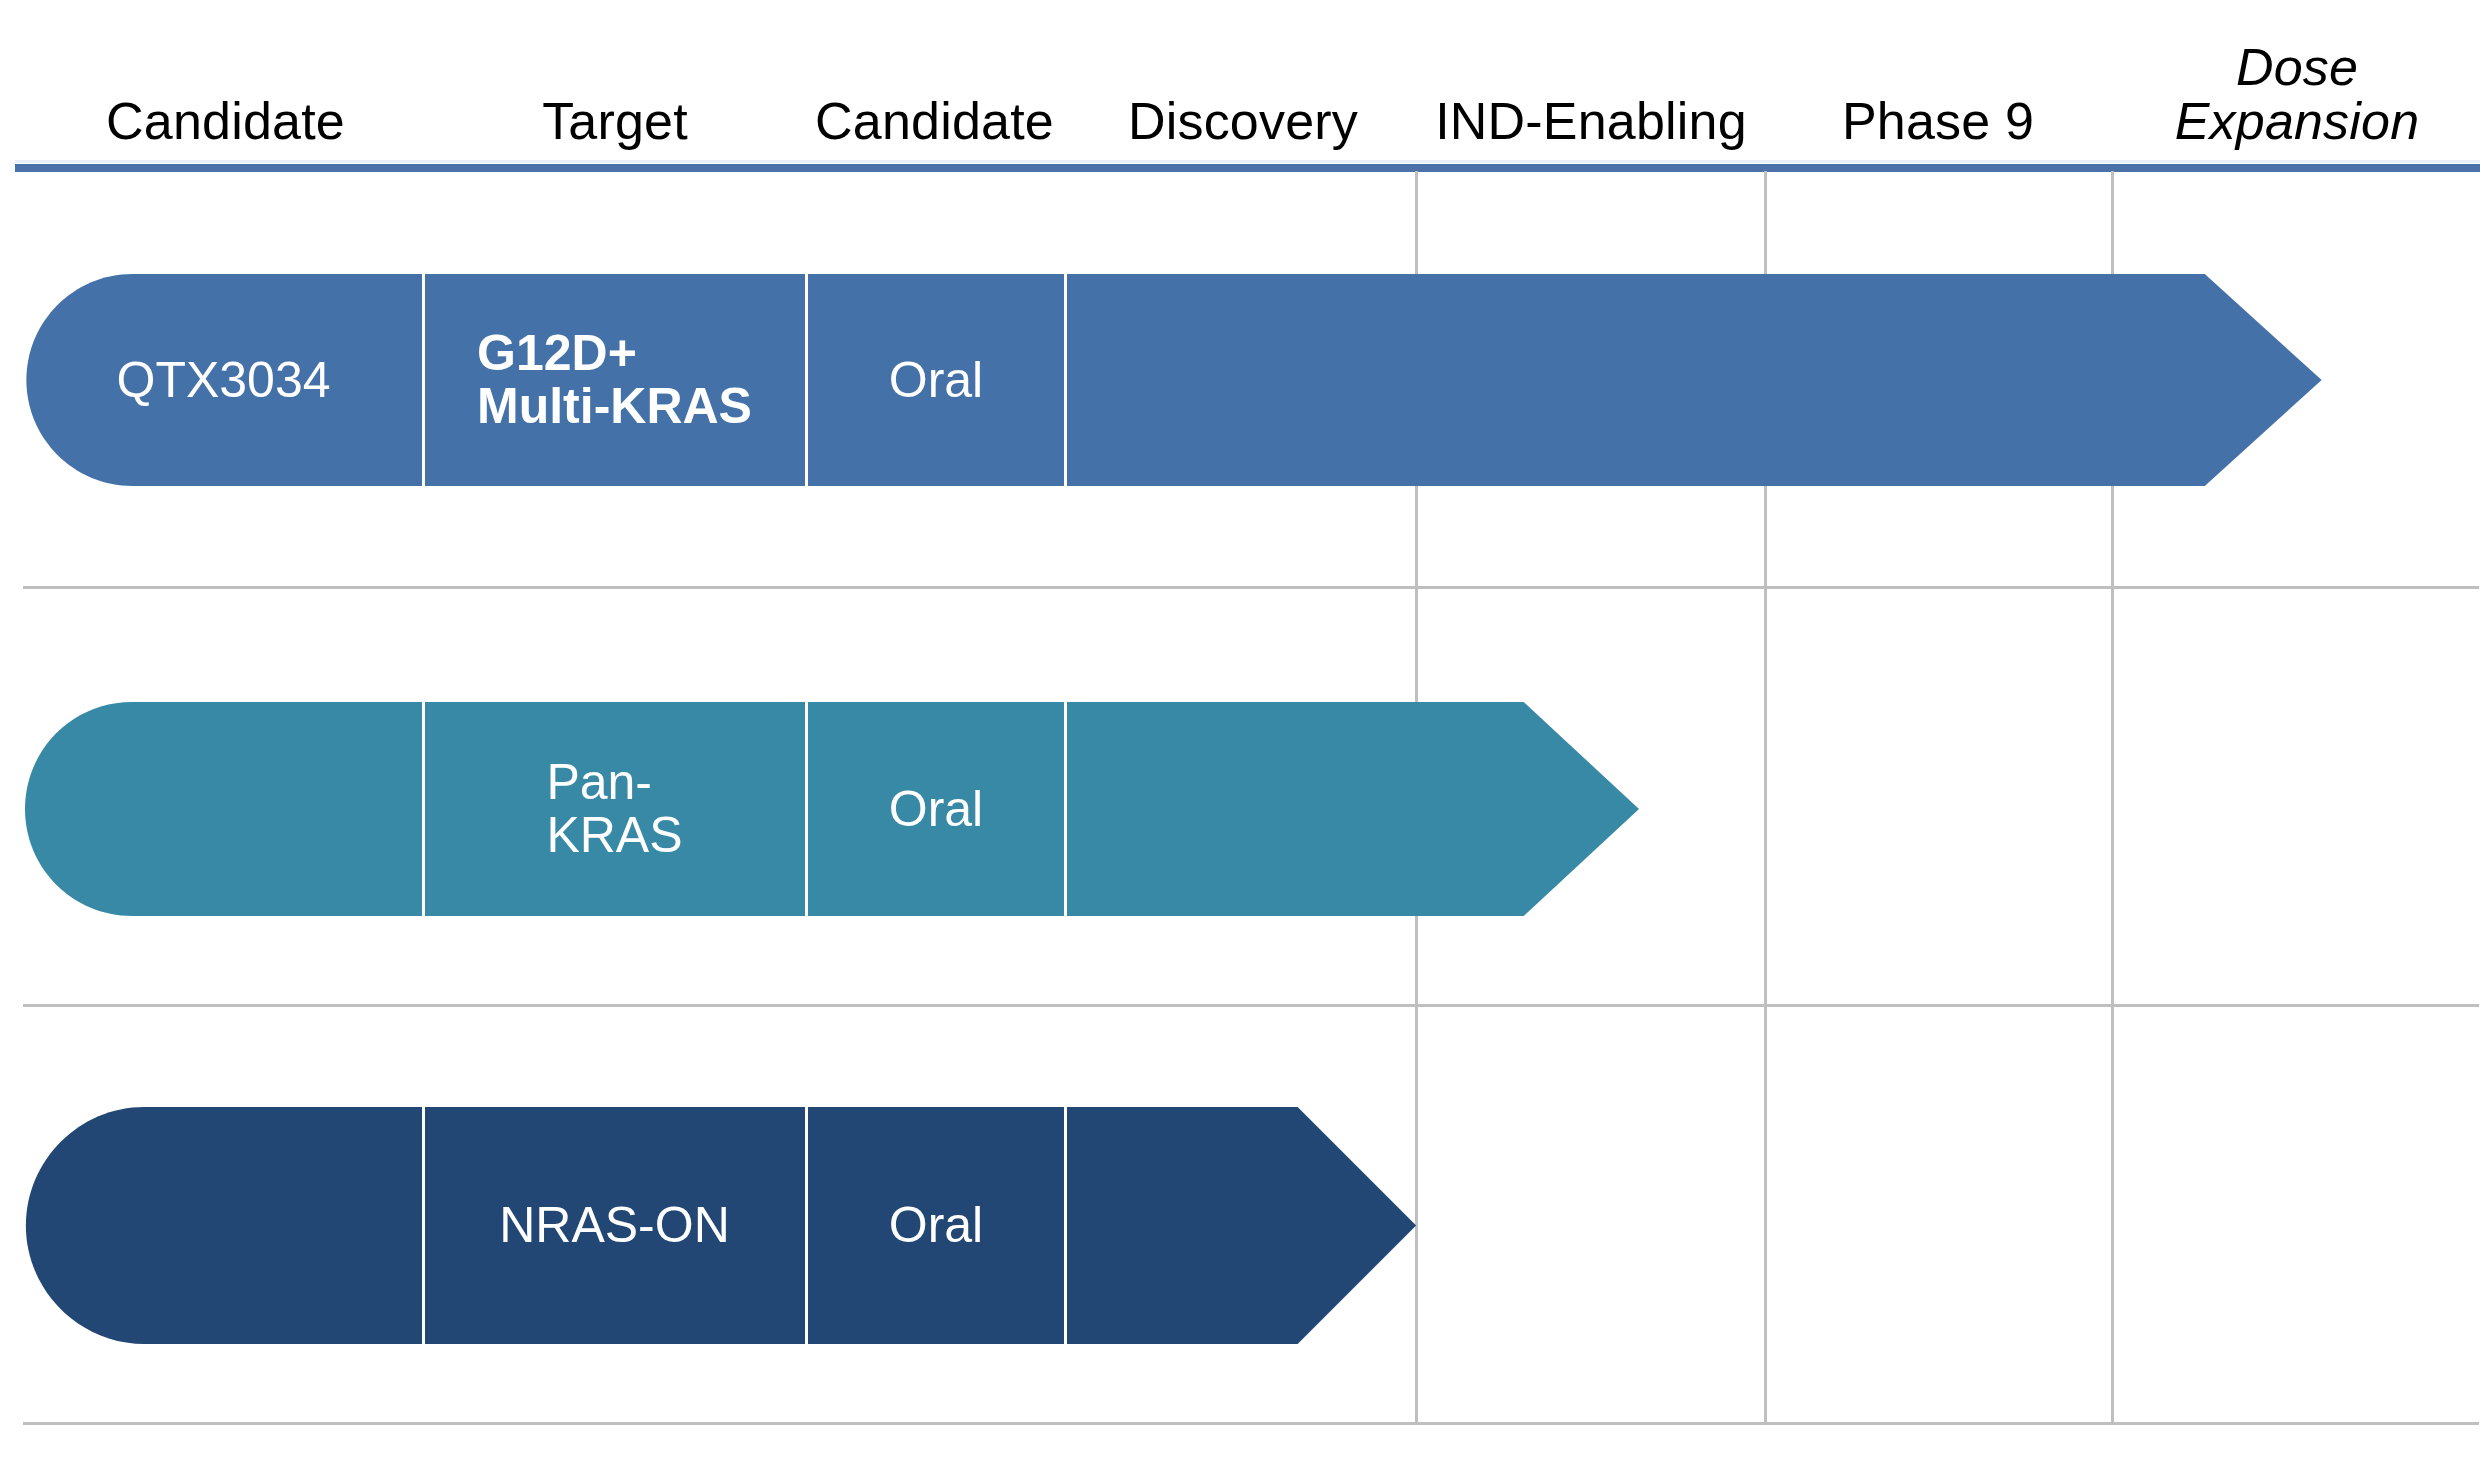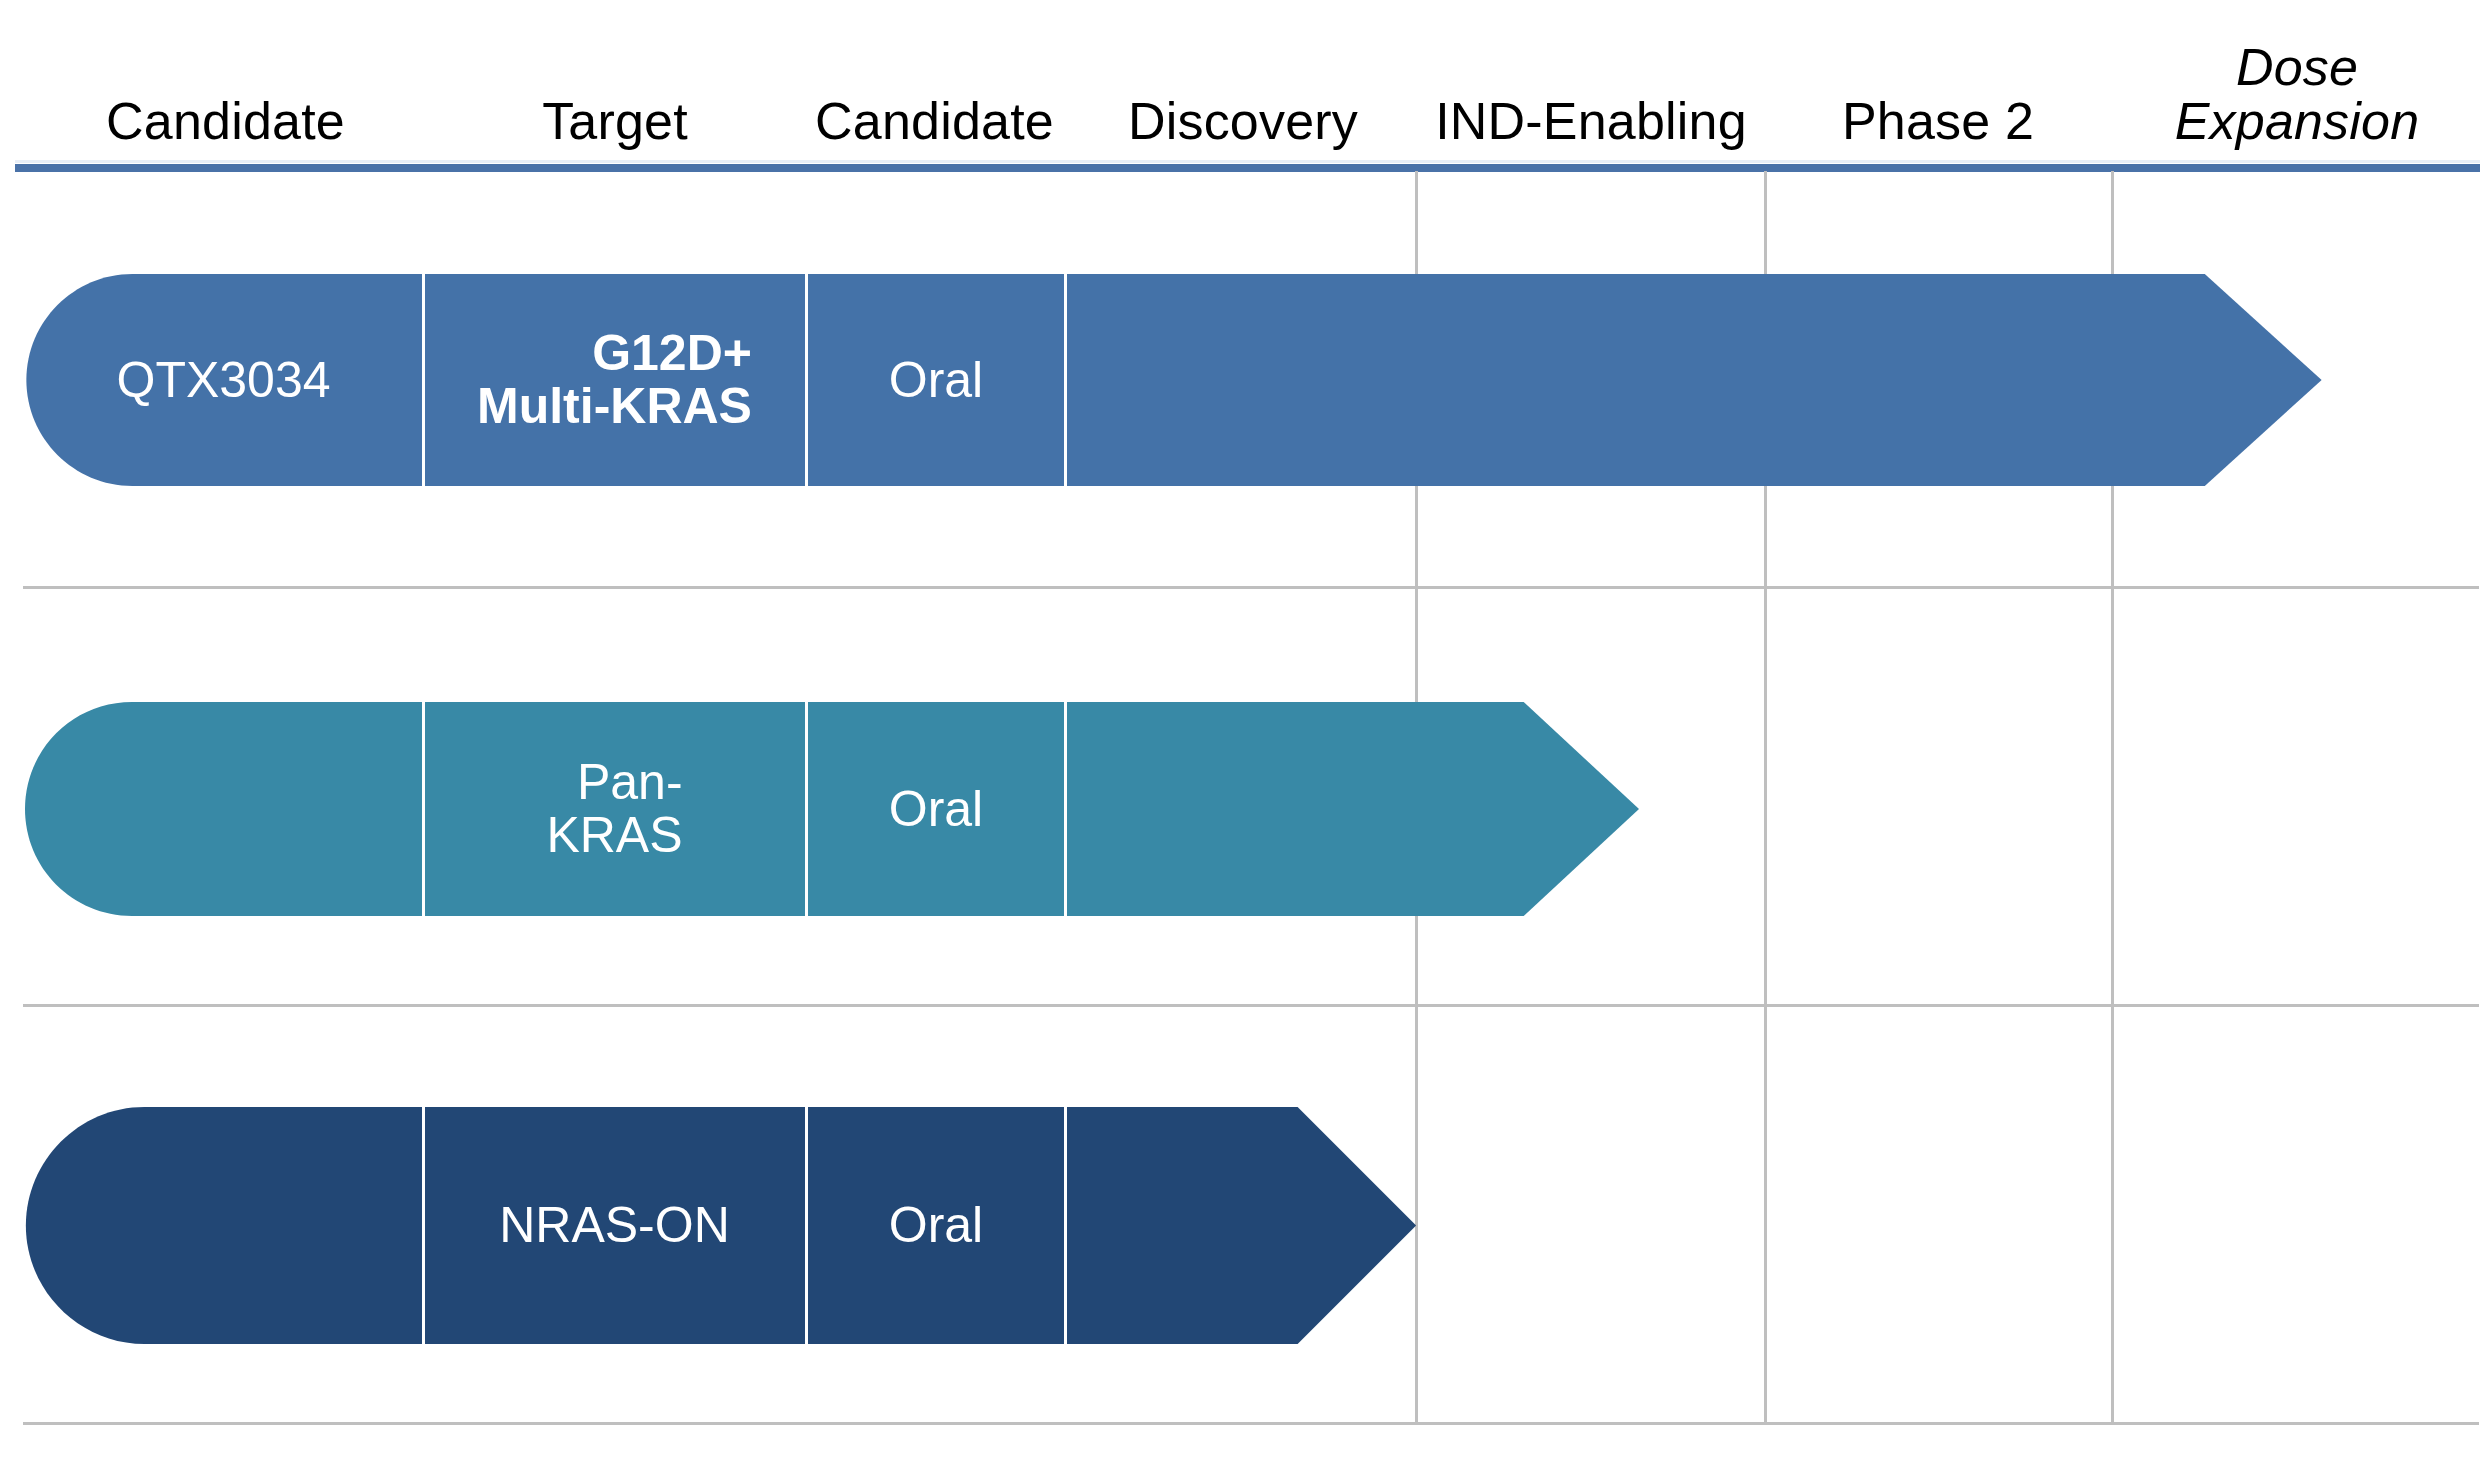--- a/index.html
+++ b/index.html
@@ -30,37 +30,37 @@
 
   
   .vgrid{position:absolute;top:171px;height:1253px;width:2.5px;background:#bfbfbf;}
   .hgrid{position:absolute;left:23.4px;width:2456px;height:2.5px;background:#bfbfbf;}
 
   
   .bar{position:absolute;}
   .bar svg{display:block;}
   .seg-label{
     position:absolute;display:flex;align-items:center;justify-content:center;
-    color:#ffffff;font-size:50px;line-height:1.06;text-align:right;
+    color:#ffffff;font-size:50px;line-height:1.06;text-align:left;
     white-space:pre-line;box-sizing:border-box;padding:0 5px;
   }
   .divider{position:absolute;width:3.3px;background:#ffffff;}
 </style>
 </head>
 <body>
 
 <div class="stage">
 
   <div class="hdr-row">
     <div class="hdr-cell" style="left:25px;width:401px;">Candidate</div>
     <div class="hdr-cell" style="left:426px;width:378px;">Target</div>
     <div class="hdr-cell" style="left:804px;width:261px;">Candidate</div>
     <div class="hdr-cell" style="left:1418px;width:346px;">IND-Enabling</div>
     <div class="hdr-cell" style="left:1071px;width:344px;">Discovery</div>
-    <div class="hdr-cell" style="left:1766px;width:344px;">Phase 2</div>
+    <div class="hdr-cell" style="left:1766px;width:344px;">Phase 9</div>
     <div class="hdr-cell" style="left:2114px;width:366px;font-style:italic;">Dose
 Expansion</div>
   </div>
   <div class="hdr-underline-shadow"></div>
   <div class="hdr-underline"></div>
 
   <div class="vgrid" style="left:1415px;"></div>
   <div class="vgrid" style="left:1764px;"></div>
   <div class="vgrid" style="left:2111px;"></div>
 

